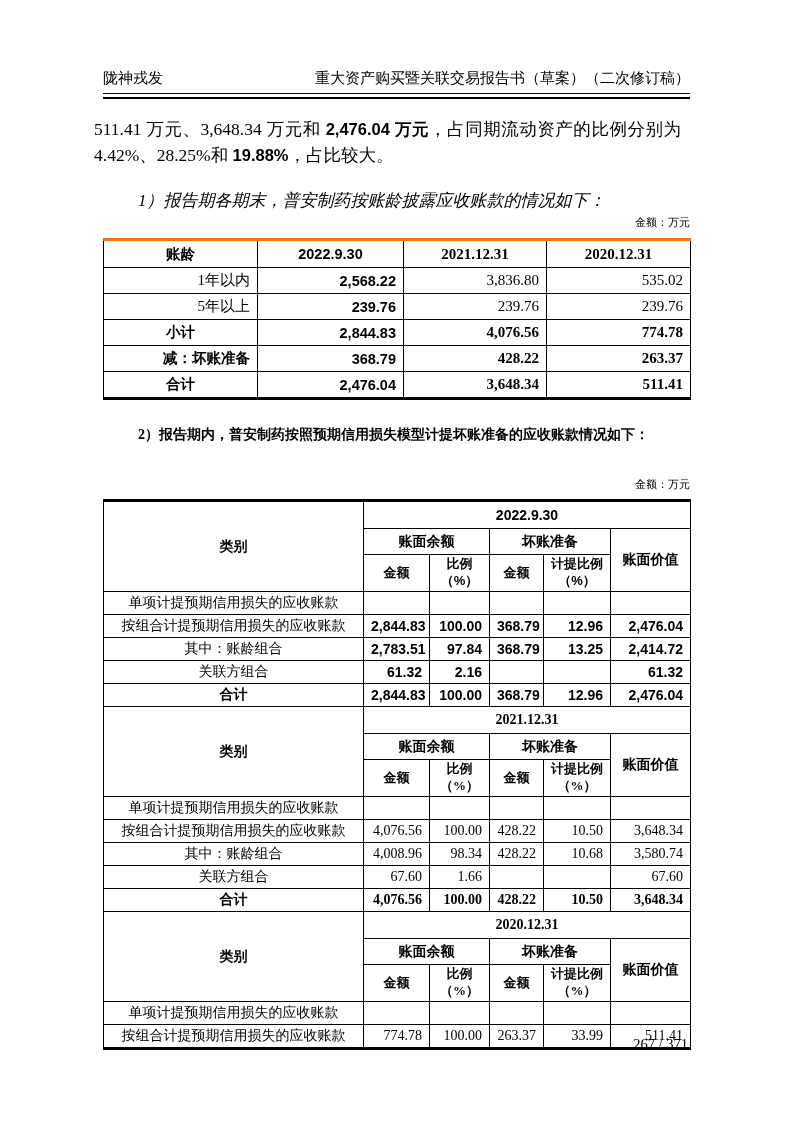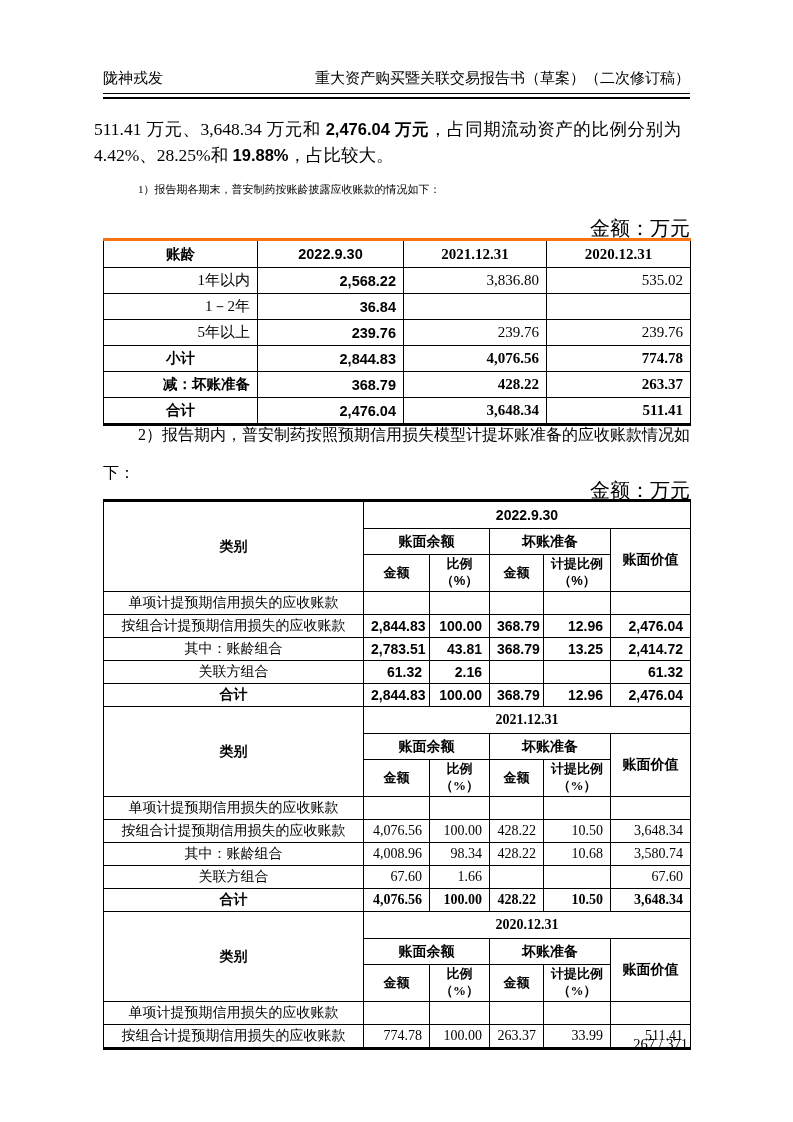--- a/index.html
+++ b/index.html
@@ -10,25 +10,25 @@
   }
   
   .hdr-band { position:absolute; left:103px; top:52px; width:587px;
     display:flex; justify-content:space-between; font-size:15px; line-height:20px; }
   .hdr-rule { position:absolute; left:103px; top:77px; width:587px; height:3px;
     border-top:1px solid #000; border-bottom:2.5px solid #000; }
   
   .intro { position:absolute; left:94px; top:100px; width:587px;
     font-size:17.5px; line-height:26px; text-align:justify; }
   .hl { font-weight:bold; font-family:"Liberation Sans","DejaVu Sans",sans-serif; font-size:16.5px; }
-  .s1-heading { position:absolute; left:103px; top:160px; width:587px;
-    font-size:11px; line-height:26px; padding-left:35px; box-sizing:border-box; }
+  .s1-heading { position:absolute; left:103px; top:172px; width:587px;
+    font-size:17px; line-height:26px; padding-left:35px; box-sizing:border-box;font-style:italic; }
   .s2-heading { position:absolute; left:103px; top:400px; width:587px;
-    font-size:16px; line-height:38px; text-align:justify; text-indent:35px; }
-  .unit { position:absolute; left:103px; width:587px; text-align:right; font-size:20px; }
+    font-size:14px; line-height:38px; text-align:justify; text-indent:35px;font-weight:bold; }
+  .unit { position:absolute; left:103px; width:587px; text-align:right; font-size:11px; }
   .unit1 { top:199px; }
   .unit2 { top:461px; }
   
   table { border-collapse:collapse; table-layout:fixed; }
   td { border:1px solid #000; padding:0 7px; vertical-align:middle;
        overflow:hidden; white-space:nowrap; }
   .t1 { position:absolute; left:103px; top:222px; width:587px; }
   .t1 td { height:25px; font-size:15px; }
   .t1 tr.hrow td { height:26px; }
   .t1 tr:first-child td { border-top:3px solid #f97316; }
@@ -83,26 +83,20 @@
       <td class="ctr bsr">2021.12.31</td>
       <td class="ctr bsr">2020.12.31</td>
     </tr>
     <tr>
       <td class="lbl">1年以内</td>
       <td class="num bs">2,568.22</td>
       <td class="num">3,836.80</td>
       <td class="num">535.02</td>
     </tr>
     <tr>
-      <td class="lbl">1－2年</td>
-      <td class="num bs">36.84</td>
-      <td class="num"></td>
-      <td class="num"></td>
-    </tr>
-    <tr>
       <td class="lbl">5年以上</td>
       <td class="num bs">239.76</td>
       <td class="num">239.76</td>
       <td class="num">239.76</td>
     </tr>
     <tr>
       <td class="ctr bs">小计</td>
       <td class="num bs">2,844.83</td>
       <td class="num bsr">4,076.56</td>
       <td class="num bsr">774.78</td>
@@ -169,21 +163,21 @@
       <td class="ctr">按组合计提预期信用损失的应收账款</td>
       <td class="num bs">2,844.83</td>
       <td class="num bs">100.00</td>
       <td class="num bs">368.79</td>
       <td class="num bs">12.96</td>
       <td class="num bs">2,476.04</td>
     </tr>
     <tr>
       <td class="ctr">其中：账龄组合</td>
       <td class="num bs">2,783.51</td>
-      <td class="num bs">43.81</td>
+      <td class="num bs">97.84</td>
       <td class="num bs">368.79</td>
       <td class="num bs">13.25</td>
       <td class="num bs">2,414.72</td>
     </tr>
     <tr>
       <td class="ctr">关联方组合</td>
       <td class="num bs">61.32</td>
       <td class="num bs">2.16</td>
       <td class="num bs"></td>
       <td class="num bs"></td>

